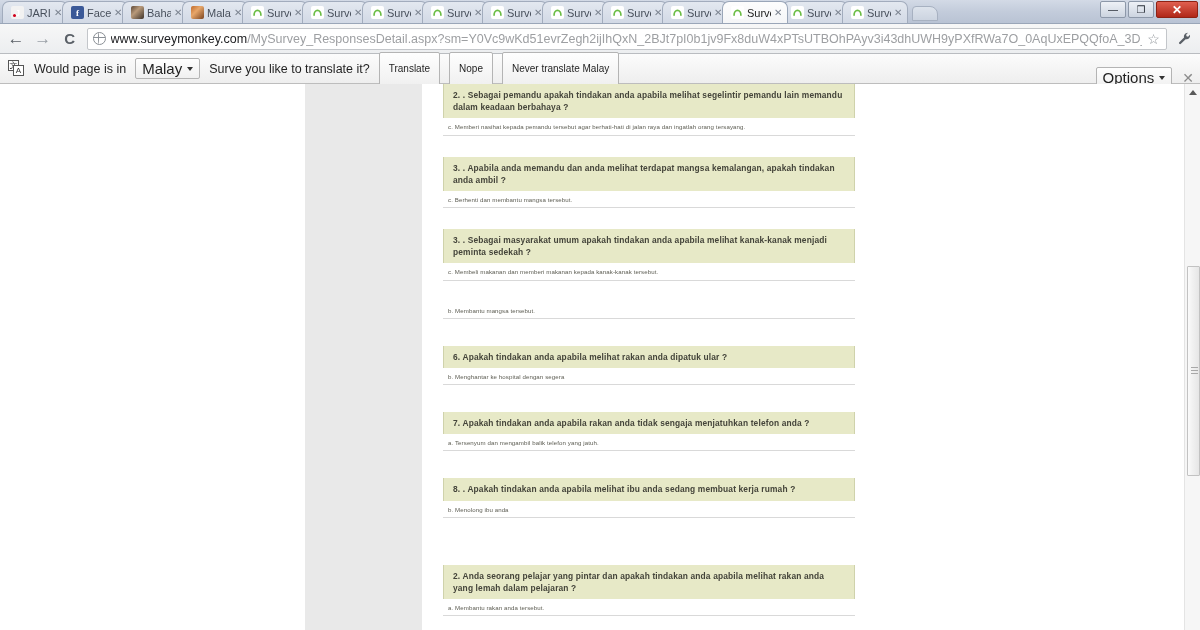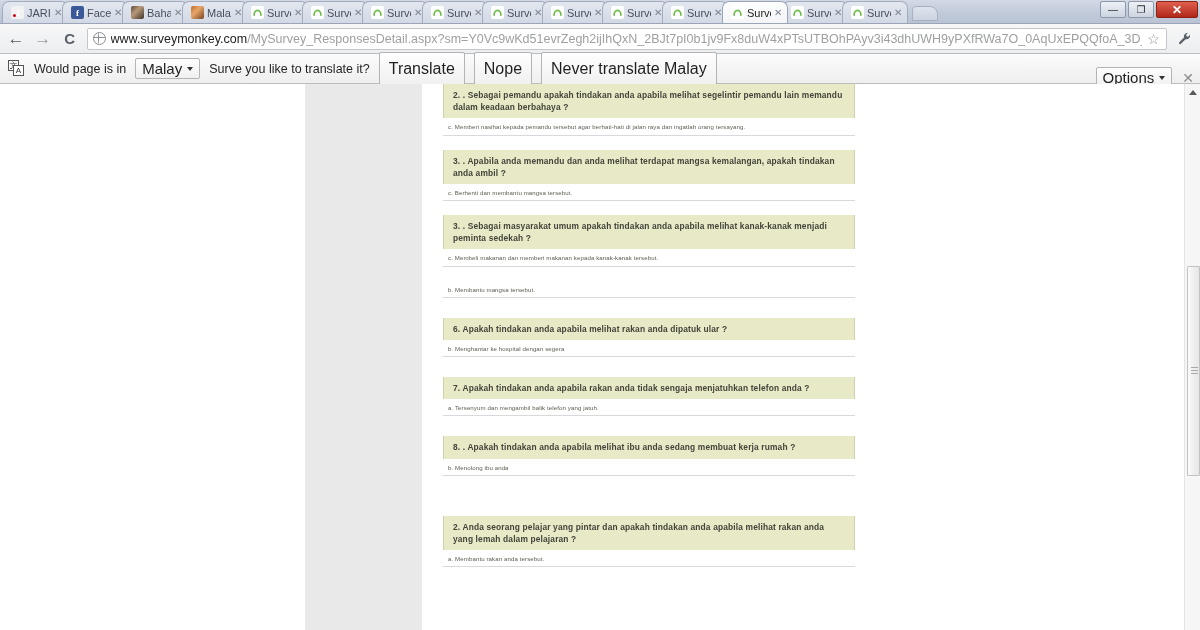--- a/index.html
+++ b/index.html
@@ -200,21 +200,21 @@
     font-size: 15px; color: #1f1f1f;
   }
   .caret { width: 0; height: 0; border-left: 3.5px solid transparent; border-right: 3.5px solid transparent; border-top: 4px solid #333; }
   .ibbtn {
     height: 21px;
     border: 1px solid #b4b4b4;
     border-radius: 2px;
     background: linear-gradient(to bottom, #fefefe, #f0f0f0);
     padding: 16px 9px;
     display: inline-flex; align-items: center;
-    font-size: 16px; color: #1f1f1f;
+    font-size: 10px; color: #1f1f1f;
   }
   .infobar-right {
     position: absolute; right: 6px; top: 0; height: 47px;
     display: flex; align-items: center; gap: 10px;
   }
   .ib-close { color: #8b8b8b; font-size: 14px; line-height: 1; }
 
   
   .viewport {
     position: relative;
@@ -232,21 +232,21 @@
     background: #e9e9e9;
   }
 
   .content {
     position: absolute;
     left: 431px;
     top: 0;
     width: 424px;
   }
 
-  .qblock { margin-bottom: 0; padding-left: 12px; }
+  .qblock { margin-bottom: 7px; padding-left: 12px; }
   .qheader {
     background: #e7e9c7;
     border-left: 1px solid #cfd2ab;
     border-right: 1px solid #cfd2ab;
     color: #44443a;
     font-size: 8.4px;
     font-weight: bold;
     line-height: 1.45;
     padding: 5px 8px 5px 9px;
     letter-spacing: 0.15px;

